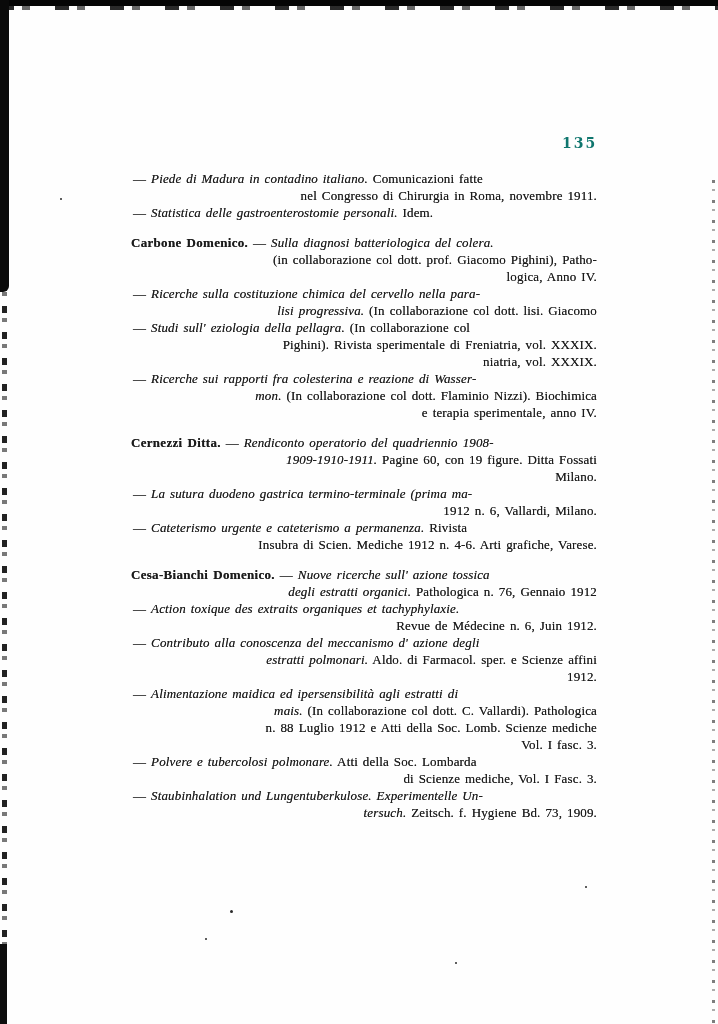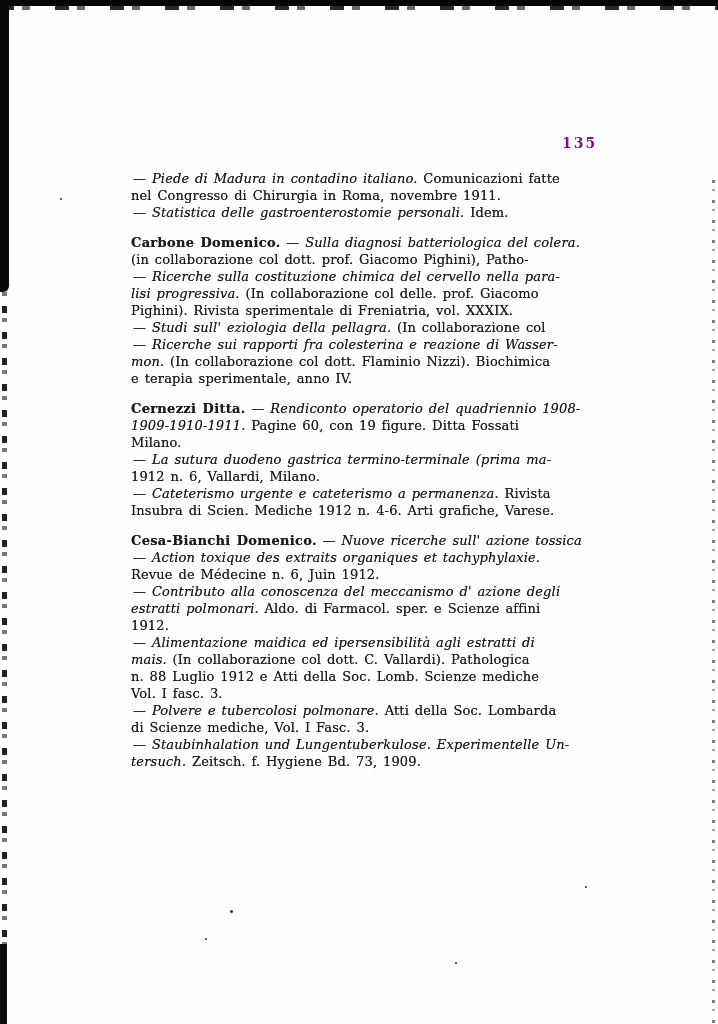--- a/index.html
+++ b/index.html
@@ -45,35 +45,35 @@
   .speck{position:absolute;background:#2a2a2a;border-radius:50%;}
   .s1{left:230px;top:910px;width:3px;height:3px;}
   .s2{left:205px;top:938px;width:2px;height:2px;}
   .s3{left:455px;top:962px;width:2px;height:2px;}
   .s4{left:585px;top:886px;width:2px;height:2px;}
   .s5{left:60px;top:198px;width:2px;height:2px;}
   
   .page-number{
     position:absolute;left:562px;top:135px;
     font-size:14px;font-weight:700;letter-spacing:2px;
-    color:#701a75;
+    color:#0f766e;
   }
   
   .text-block{
     position:absolute;left:131px;top:170px;width:466px;
     font-size:13px;line-height:17px;
     word-spacing:1.5px;letter-spacing:0.15px;
     text-shadow:0 0 0.45px rgba(0,0,0,0.65);
   }
-  .group{margin:0;}
+  .group{margin:0;font-family:Liberation Serif, serif;}
   .group + .group{margin-top:13px;}
   .line{white-space:pre-wrap;height:17px;}
   .line.head{margin-left:0;}
   .line.hang{margin-left:2px;}
-  .line.cont{margin-left:0;}
+  .line.cont{margin-left:15px;text-align:right;}
   .it{font-style:italic;}
   .bold{font-weight:700;letter-spacing:0.3px;}
 </style>
 </head>
 <body>
 
 <div class="page">
   <div class="top-bar"></div>
   <div class="left-bar-solid"></div>
   <div class="left-bar-dashes"></div>
@@ -89,39 +89,42 @@
 
   <div class="text-block">
       <div class="group">
         <div class="line hang"><span class="">— </span><span class=" it">Piede di Madura in contadino italiano.</span><span class=""> Comunicazioni fatte</span></div>
         <div class="line cont"><span class="">nel Congresso di Chirurgia in Roma, novembre 1911.</span></div>
         <div class="line hang"><span class="">— </span><span class=" it">Statistica delle gastroenterostomie personali.</span><span class=""> Idem.</span></div>
       </div>
       <div class="group">
         <div class="line head"><span class="bold">Carbone Domenico.</span><span class=""> — </span><span class=" it">Sulla diagnosi batteriologica del colera.</span></div>
         <div class="line cont"><span class="">(in collaborazione col dott. prof. Giacomo Pighini), Patho-</span></div>
+        <div class="line cont"><span class="">logica, Anno IV.</span></div>
         <div class="line hang"><span class="">— </span><span class=" it">Ricerche sulla costituzione chimica del cervello nella para-</span></div>
-        <div class="line cont"><span class=" it">lisi progressiva.</span><span class=""> (In collaborazione col delle. prof. Giacomo</span></div>
+        <div class="line cont"><span class=" it">lisi progressiva.</span><span class=""> (In collaborazione col dott. lisi. Giacomo</span></div>
+        <div class="line hang"><span class="">— </span><span class=" it">Studi sull' eziologia della pellagra.</span><span class=""> (In collaborazione col</span></div>
         <div class="line cont"><span class="">Pighini). Rivista sperimentale di Freniatria, vol. XXXIX.</span></div>
-        <div class="line hang"><span class="">— </span><span class=" it">Studi sull' eziologia della pellagra.</span><span class=""> (In collaborazione col</span></div>
+        <div class="line cont"><span class="">niatria, vol. XXXIX.</span></div>
         <div class="line hang"><span class="">— </span><span class=" it">Ricerche sui rapporti fra colesterina e reazione di Wasser-</span></div>
         <div class="line cont"><span class=" it">mon.</span><span class=""> (In collaborazione col dott. Flaminio Nizzi). Biochimica</span></div>
         <div class="line cont"><span class="">e terapia sperimentale, anno IV.</span></div>
       </div>
       <div class="group">
         <div class="line head"><span class="bold">Cernezzi Ditta.</span><span class=""> — </span><span class=" it">Rendiconto operatorio del quadriennio 1908-</span></div>
         <div class="line cont"><span class=" it">1909-1910-1911.</span><span class=""> Pagine 60, con 19 figure. Ditta Fossati</span></div>
         <div class="line cont"><span class="">Milano.</span></div>
         <div class="line hang"><span class="">— </span><span class=" it">La sutura duodeno gastrica termino-terminale (prima ma-</span></div>
         <div class="line cont"><span class="">1912 n. 6, Vallardi, Milano.</span></div>
         <div class="line hang"><span class="">— </span><span class=" it">Cateterismo urgente e cateterismo a permanenza.</span><span class=""> Rivista</span></div>
         <div class="line cont"><span class="">Insubra di Scien. Mediche 1912 n. 4-6. Arti grafiche, Varese.</span></div>
       </div>
       <div class="group">
         <div class="line head"><span class="bold">Cesa-Bianchi Domenico.</span><span class=""> — </span><span class=" it">Nuove ricerche sull' azione tossica</span></div>
+        <div class="line cont"><span class=" it">degli estratti organici.</span><span class=""> Pathologica n. 76, Gennaio 1912</span></div>
         <div class="line hang"><span class="">— </span><span class=" it">Action toxique des extraits organiques et tachyphylaxie.</span></div>
         <div class="line cont"><span class="">Revue de Médecine n. 6, Juin 1912.</span></div>
         <div class="line hang"><span class="">— </span><span class=" it">Contributo alla conoscenza del meccanismo d' azione degli</span></div>
         <div class="line cont"><span class=" it">estratti polmonari.</span><span class=""> Aldo. di Farmacol. sper. e Scienze affini</span></div>
         <div class="line cont"><span class="">1912.</span></div>
         <div class="line hang"><span class="">— </span><span class=" it">Alimentazione maidica ed ipersensibilità agli estratti di</span></div>
         <div class="line cont"><span class=" it">mais.</span><span class=""> (In collaborazione col dott. C. Vallardi). Pathologica</span></div>
         <div class="line cont"><span class="">n. 88 Luglio 1912 e Atti della Soc. Lomb. Scienze mediche</span></div>
         <div class="line cont"><span class="">Vol. I fasc. 3.</span></div>
         <div class="line hang"><span class="">— </span><span class=" it">Polvere e tubercolosi polmonare.</span><span class=""> Atti della Soc. Lombarda</span></div>

